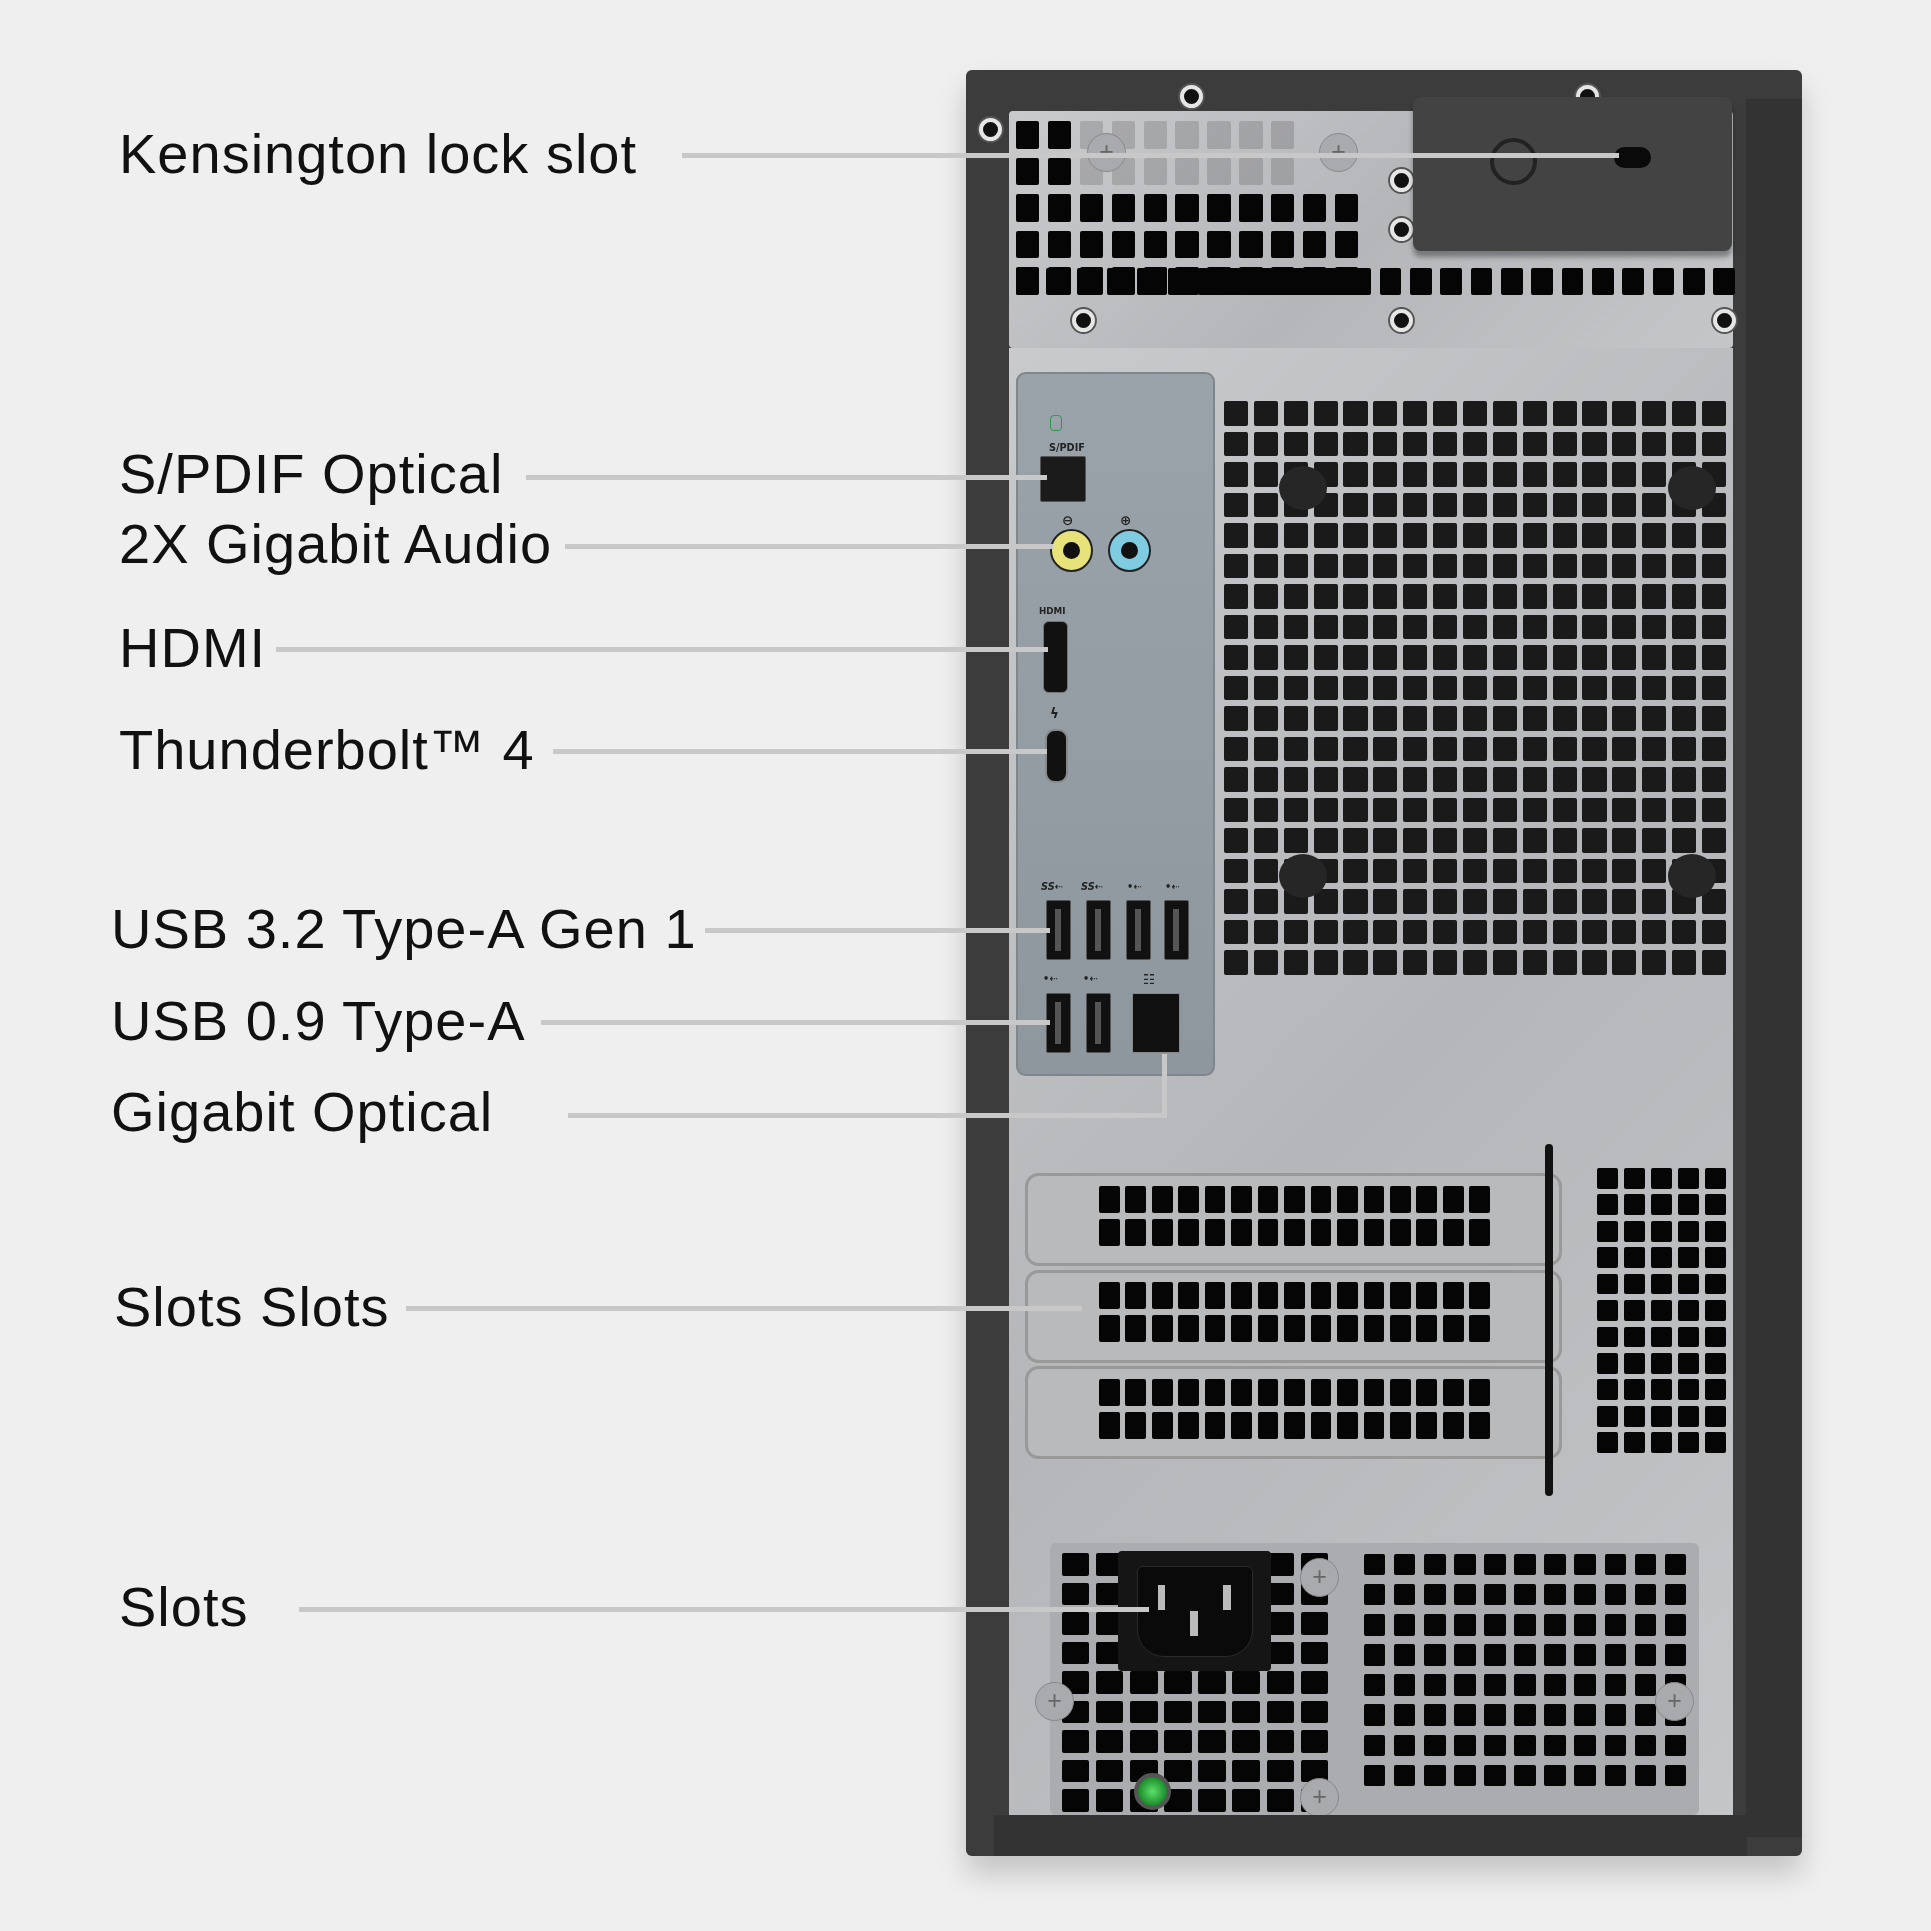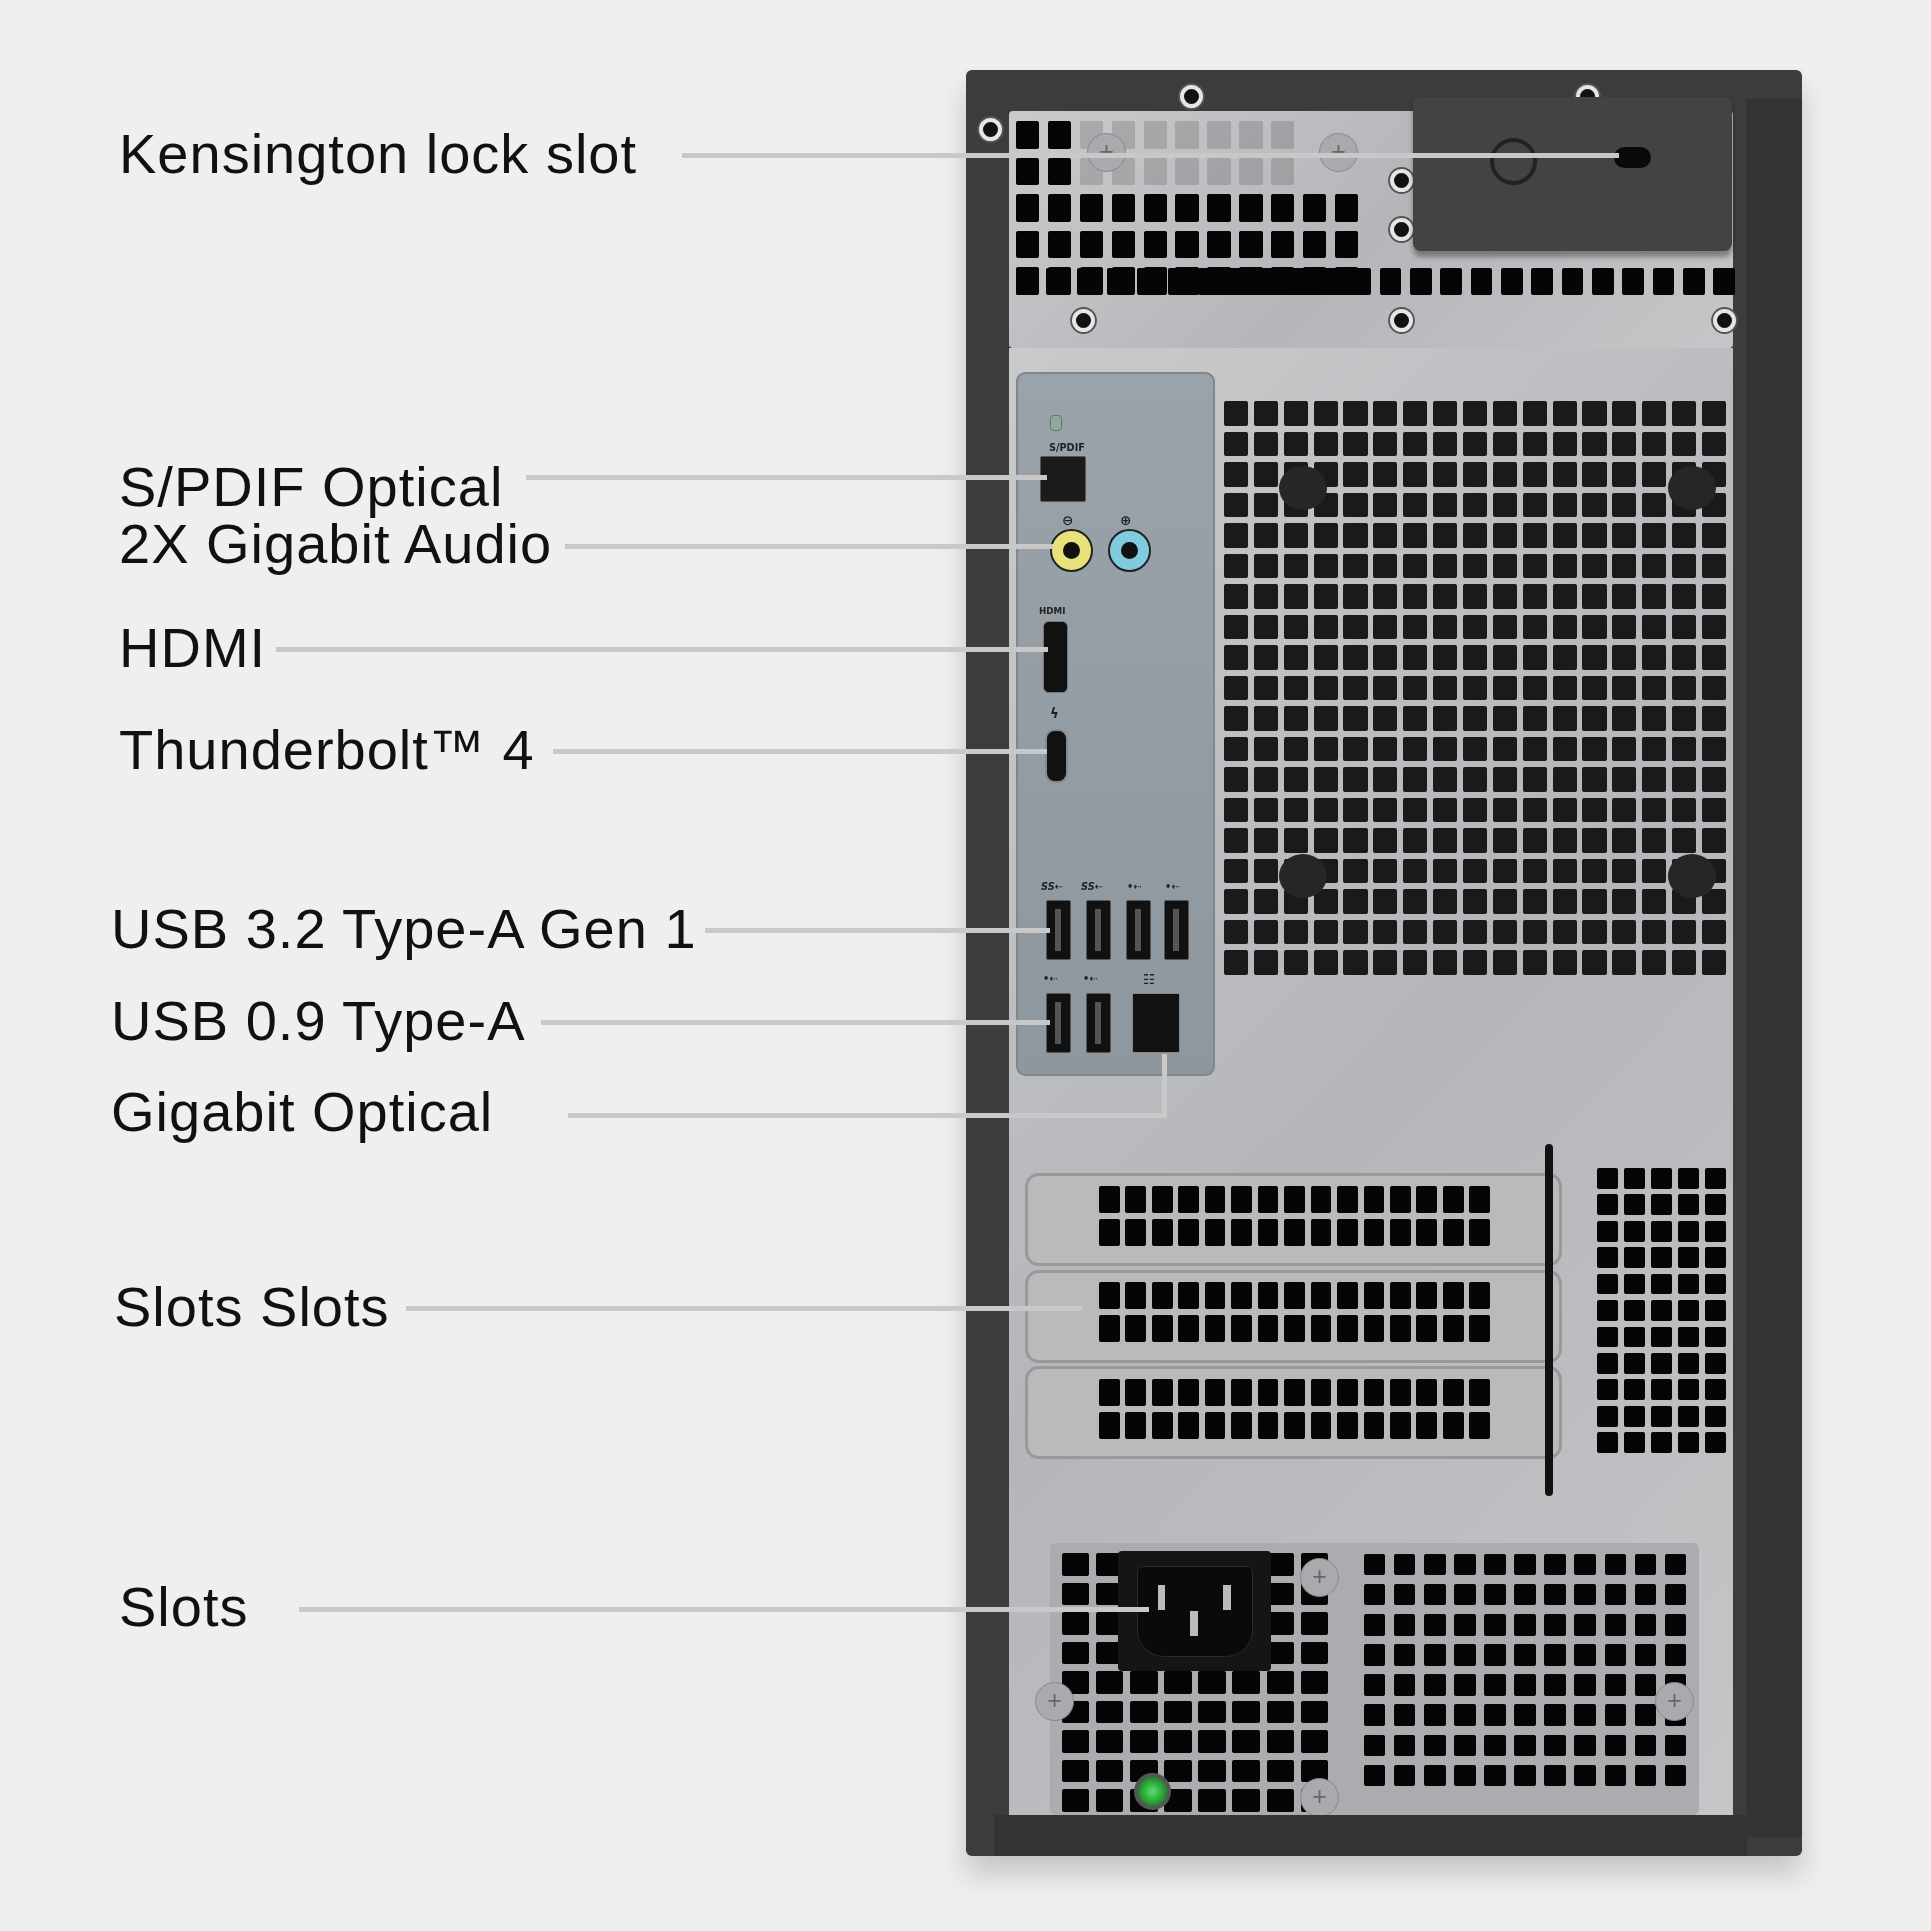--- a/index.html
+++ b/index.html
@@ -845,21 +845,21 @@
 <div class="boss" style="left:1300px;top:1778px;">+</div>
 <div class="boss" style="left:1655px;top:1682px;">+</div>
 
 <div style="position:absolute;left:994px;top:1815px;width:753px;height:41px;background:#333;"></div>
 
 <div class="label" style="top:121px;left:119px;">
     <span>Kensington lock slot</span>
   </div>
 <div class="leader" style="top:153px;left:682px;width:937px;"></div>
 
-<div class="label" style="top:441px;left:119px;margin-top:13px;">
+<div class="label" style="top:441px;left:119px;">
     <span>S/PDIF Optical</span>
   </div>
 <div class="leader" style="top:475px;left:526px;width:521px;"></div>
 
 <div class="label" style="top:511px;left:119px;">
     <span>2X Gigabit Audio</span>
   </div>
 <div class="leader" style="top:544px;left:565px;width:488px;"></div>
 
 <div class="label" style="top:615px;left:119px;">

